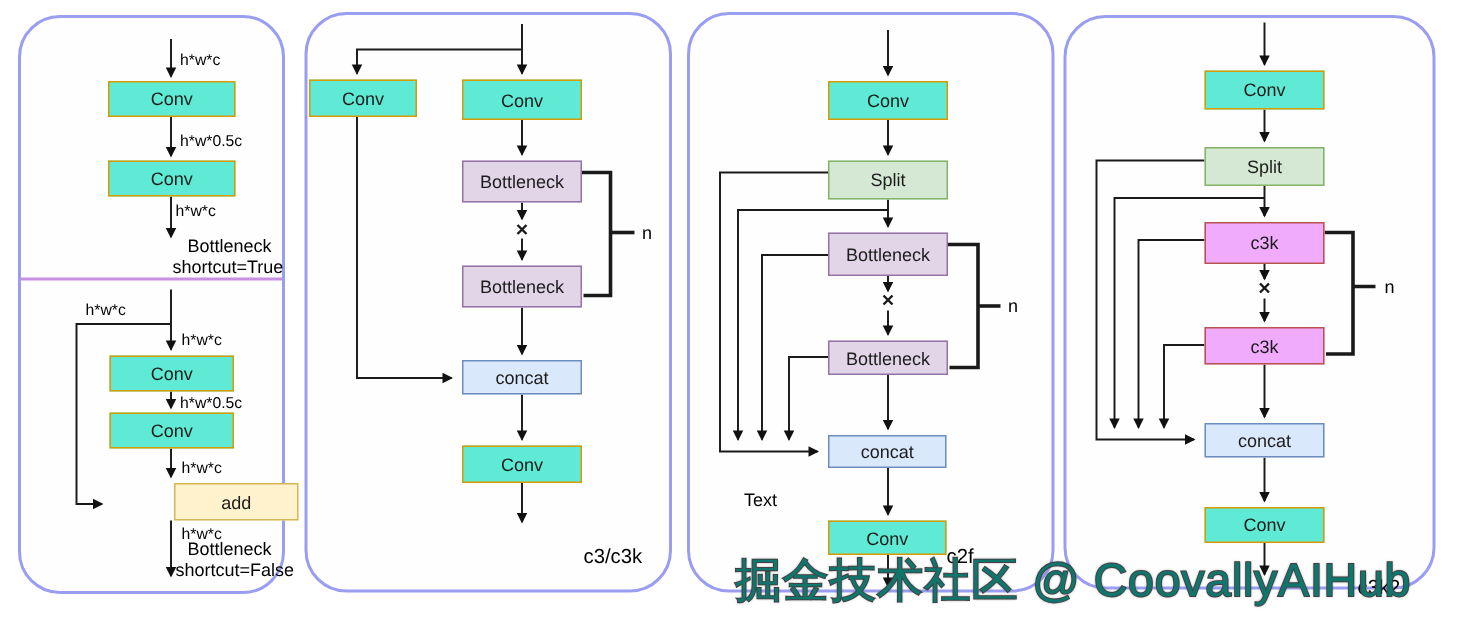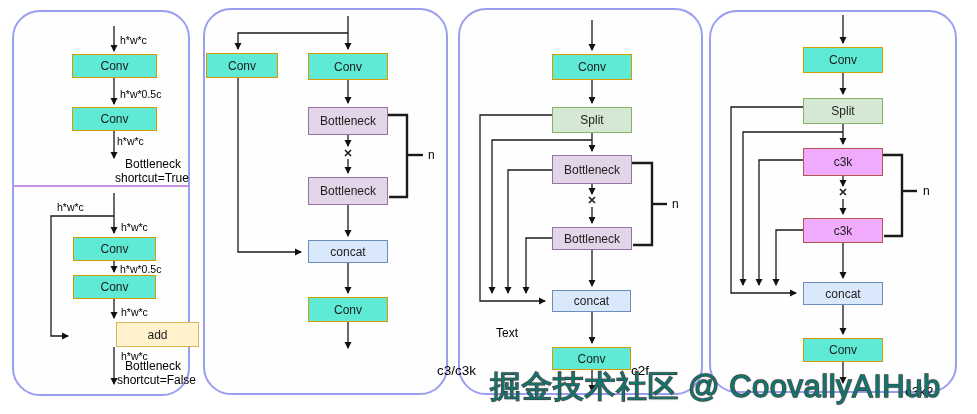--- a/index.html
+++ b/index.html
@@ -127,21 +127,21 @@
   <span class="cap" style="left:125px;top:359px;">Bottleneck</span>
   <span class="cap" style="left:117px;top:373px;">shortcut=False</span>
 
   <div class="node orange" style="left:206px;top:53px;width:72px;height:25px;">Conv</div>
   <div class="node orange" style="left:308px;top:53px;width:80px;height:27px;">Conv</div>
   <div class="node purple" style="left:308px;top:107px;width:80px;height:28px;">Bottleneck</div>
   <div class="node purple" style="left:308px;top:177px;width:80px;height:28px;">Bottleneck</div>
   <div class="node blue" style="left:308px;top:240px;width:80px;height:23px;">concat</div>
   <div class="node orange" style="left:308px;top:297px;width:80px;height:25px;">Conv</div>
   <span class="cap" style="left:428px;top:148px;">n</span>
-  <span class="pcap" style="left:389px;top:363px;margin-left:48px;">c3/c3k</span>
+  <span class="pcap" style="left:389px;top:363px;">c3/c3k</span>
 
   <div class="node orange" style="left:552px;top:54px;width:80px;height:26px;">Conv</div>
   <div class="node green" style="left:552px;top:107px;width:80px;height:26px;">Split</div>
   <div class="node purple" style="left:552px;top:155px;width:80px;height:29px;">Bottleneck</div>
   <div class="node purple" style="left:552px;top:227px;width:80px;height:23px;">Bottleneck</div>
   <div class="node blue" style="left:552px;top:290px;width:79px;height:22px;">concat</div>
   <div class="node orange" style="left:552px;top:347px;width:79px;height:23px;">Conv</div>
   <span class="cap" style="left:672px;top:197px;">n</span>
   <span class="cap" style="left:496px;top:326px;">Text</span>
   <span class="pcap" style="left:631px;top:363px;">c2f</span>

